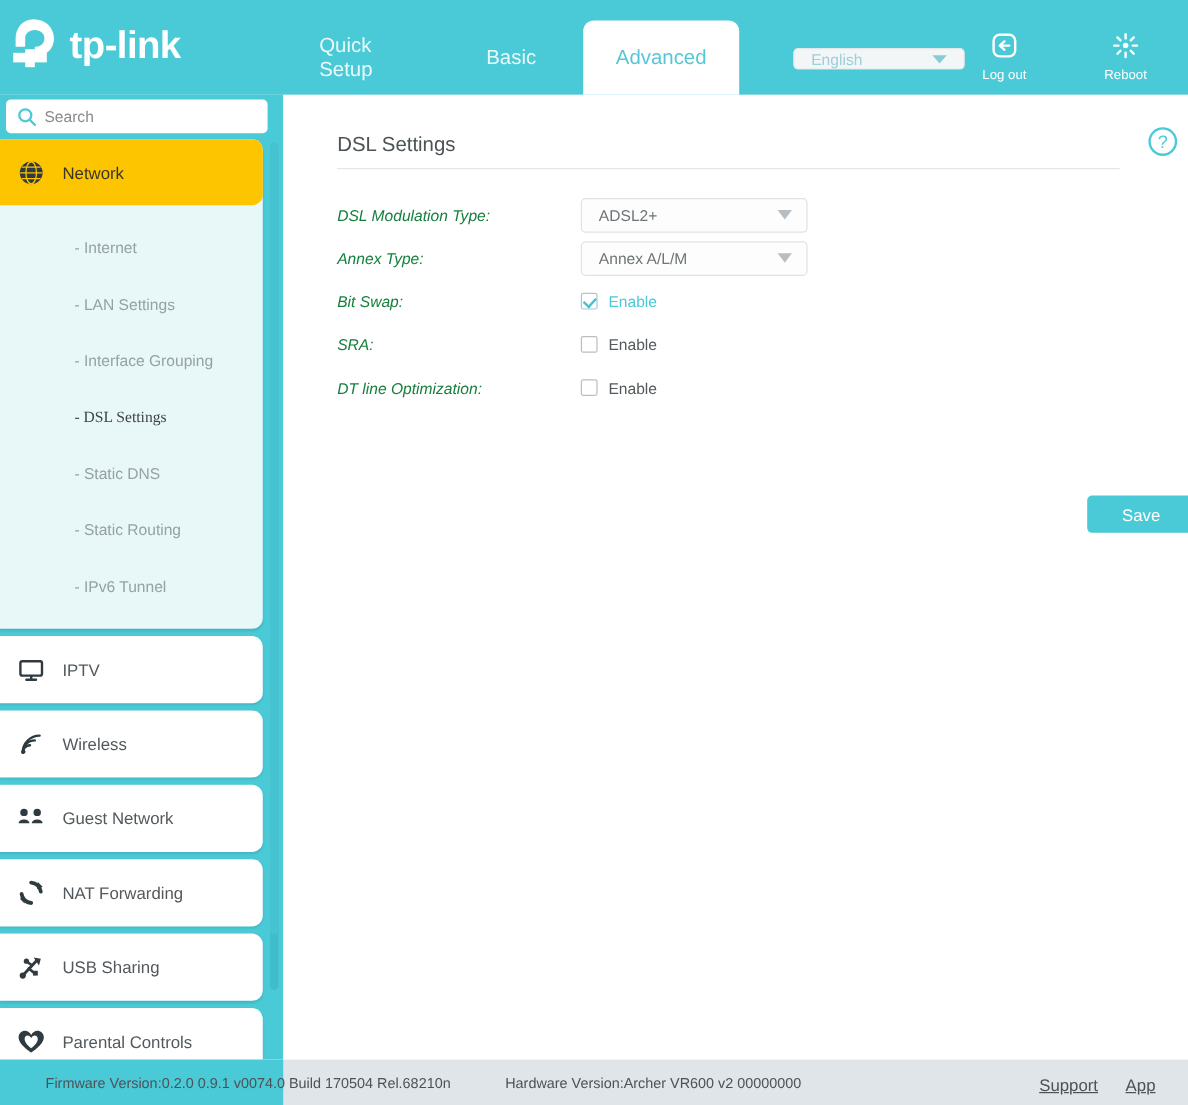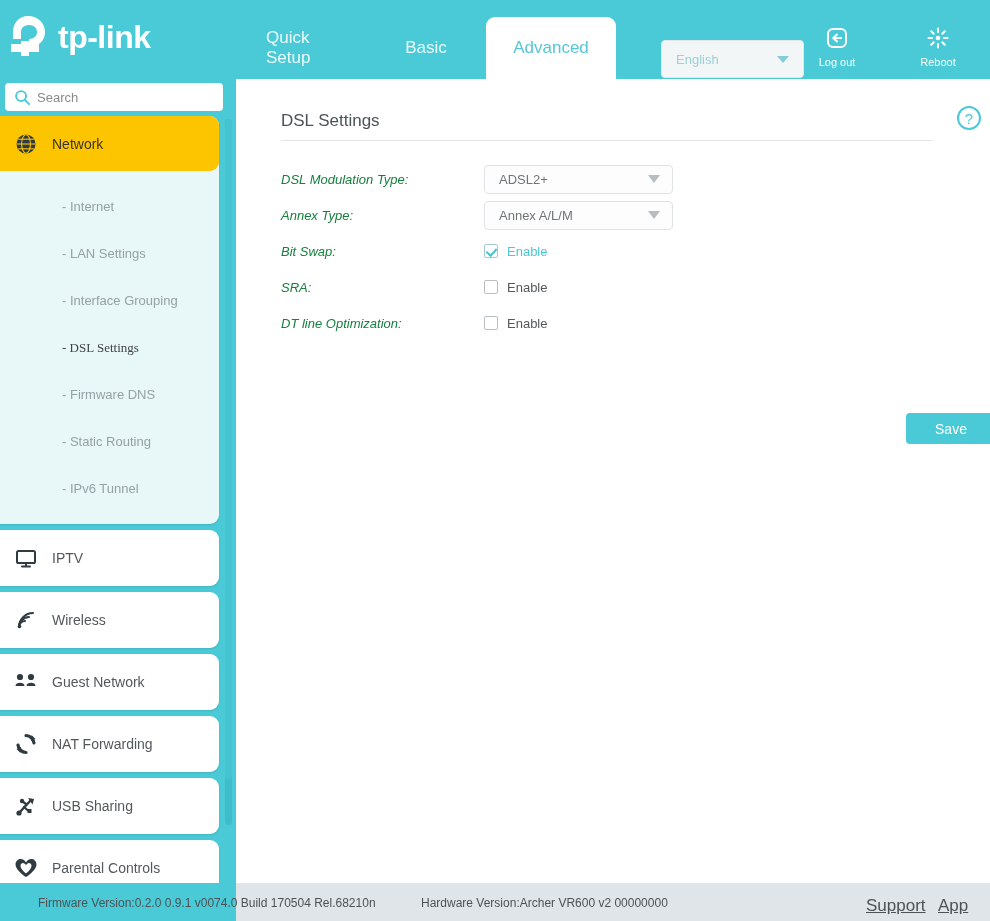--- a/index.html
+++ b/index.html
@@ -35,21 +35,21 @@
     padding: 0 30px; margin-top: 17px; height: 62px;
   }
   .navtab.tab-quick { width: 130px; }
   .navtab.tab-basic { width: 120px; }
   .navtab.active {
     background: #ffffff; color: #56c7d6;
     border-radius: 9px 9px 0 0; width: 130px;
   }
   .lang-select {
     position: absolute; left: 661px; top: 40px;
-    width: 143px; height: 38px;
+    width: 143px; height: 18px;
     background: #f3f6f7; border: 1px solid #e2e8ea; border-radius: 4px;
     display: flex; align-items: center; cursor: pointer;
   }
   .lang-text { font-size: 13px; color: #9dcfd8; padding-left: 14px; flex: 1; }
   .lang-caret {
     width: 0; height: 0; margin-right: 14px;
     border-left: 6px solid transparent; border-right: 6px solid transparent;
     border-top: 7px solid #86ccd8;
   }
   .hdr-action {
@@ -186,21 +186,21 @@
   .footer .fw-strip {
     position: absolute; left: 0; top: 0; width: 236px; height: 38px;
     background: #4ac9d6;
   }
   .footer-txt {
     position: absolute; font-size: 12px; color: #4e5256; top: 13px;
   }
   .fw { left: 38px; color: #4e5256; }
   .hw { left: 421px; }
   .flink {
-    position: absolute; top: 13px; font-size: 17px; color: #4e5256;
+    position: absolute; top: 13px; font-size: 14px; color: #4e5256;
     text-decoration: underline; cursor: pointer;
   }
   .flink.support { left: 866px; }
   .flink.app { left: 938px; }
 </style>
 </head>
 <body>
 
 <div class="app">
 
@@ -290,21 +290,21 @@
               </g>
             </svg>
           </span>
           <span class="mi-label">Network</span>
         </div>
         <div class="submenu">
           <div class="submenu-item">- Internet</div>
           <div class="submenu-item">- LAN Settings</div>
           <div class="submenu-item">- Interface Grouping</div>
           <div class="submenu-item active">- DSL Settings</div>
-          <div class="submenu-item">- Firmware DNS</div>
+          <div class="submenu-item">- Static DNS</div>
           <div class="submenu-item">- Static Routing</div>
           <div class="submenu-item">- IPv6 Tunnel</div>
         </div>
       </div>
 
       <div class="menu-card">
         <div class="menu-row">
           <span class="mi-icon">
             <svg width="22" height="22" viewBox="0 0 22 22">
               <rect x="2" y="4" width="18" height="12" rx="1.6" fill="none" stroke="#2f3b40" stroke-width="2"></rect>

